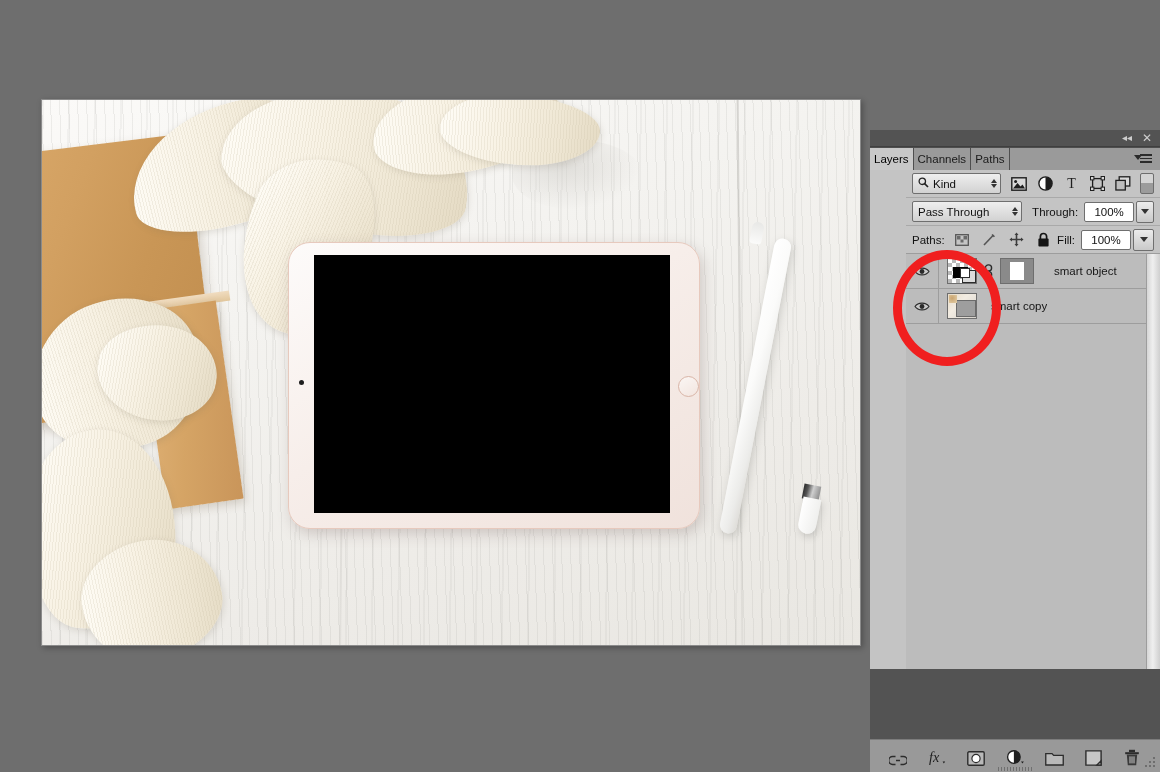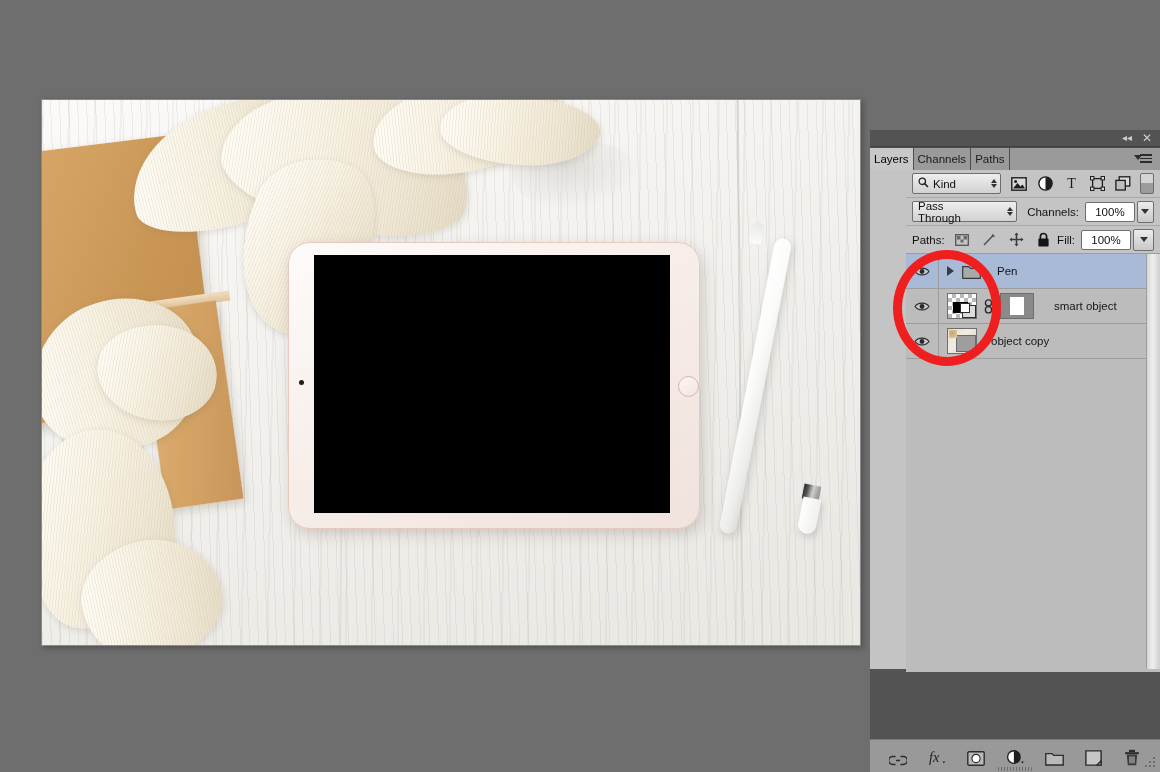--- a/index.html
+++ b/index.html
@@ -393,21 +393,21 @@
       </div>
 
       <div class="row row-blend">
         <div class="select blend-select">
           <span>Pass Through</span>
           <span class="spin">
               <b class="up"></b>
               <b class="dn"></b>
             </span>
         </div>
-        <span class="lbl" style="margin-left:10px;">Channels:</span>
+        <span class="lbl" style="margin-left:10px;">Through:</span>
         <span class="num-field" style="margin-left:6px;">100%</span>
         <span class="num-drop">
             <b></b>
           </span>
       </div>
 
       <div class="row row-lock">
         <span class="lbl">Paths:</span>
         <div class="lock-icons">
           <div class="li">
@@ -438,37 +438,20 @@
         </div>
         <span class="lbl" style="margin-left:auto;">Fill:</span>
         <span class="num-field" style="margin-left:6px;">100%</span>
         <span class="num-drop">
             <b></b>
           </span>
       </div>
 
       <div class="layers-list" style="height:415px;">
 
-        <div class="layer selected">
-          <div class="eye-cell">
-            <svg width="16" height="11" viewBox="0 0 16 11">
-                <path d="M1 5.5 C4 1, 12 1, 15 5.5 C12 10, 4 10, 1 5.5 Z" fill="#c9c9c9" stroke="#2a2a2a" stroke-width="1.1"></path>
-                <circle cx="8" cy="5.5" r="2.4" fill="#2a2a2a"></circle>
-              </svg>
-          </div>
-          <div class="layer-content">
-            <span class="disclosure"></span>
-            <span class="folder-ic">
-              <svg width="19" height="15" viewBox="0 0 19 15">
-                  <path d="M0.7 2.6 h6.2 l1.6 1.8 h9.8 v9.9 H0.7 Z" fill="#a9a9a9" stroke="#3a3a3a" stroke-width="1.2"></path>
-                </svg>
-            </span>
-            <span class="layer-name" style="margin-left:10px;">Pen</span>
-          </div>
-        </div>
 
         <div class="layer">
           <div class="eye-cell">
             <svg width="16" height="11" viewBox="0 0 16 11">
                 <path d="M1 5.5 C4 1, 12 1, 15 5.5 C12 10, 4 10, 1 5.5 Z" fill="#c9c9c9" stroke="#2a2a2a" stroke-width="1.1"></path>
                 <circle cx="8" cy="5.5" r="2.4" fill="#2a2a2a"></circle>
               </svg>
           </div>
           <div class="layer-content">
             <span class="thumb">
@@ -490,21 +473,21 @@
 
         <div class="layer">
           <div class="eye-cell">
             <svg width="16" height="11" viewBox="0 0 16 11">
                 <path d="M1 5.5 C4 1, 12 1, 15 5.5 C12 10, 4 10, 1 5.5 Z" fill="#c9c9c9" stroke="#2a2a2a" stroke-width="1.1"></path>
                 <circle cx="8" cy="5.5" r="2.4" fill="#2a2a2a"></circle>
               </svg>
           </div>
           <div class="layer-content">
             <span class="photo-thumb"></span>
-            <span class="layer-name" style="margin-left:8px;">object  copy</span>
+            <span class="layer-name" style="margin-left:8px;">smart  copy</span>
           </div>
         </div>
 
         <div class="list-empty" style="height:313px;"></div>
         <div class="list-scroll"></div>
       </div>
     </div>
 
     <div class="panel-bottom">
       <div class="pb-ic">

